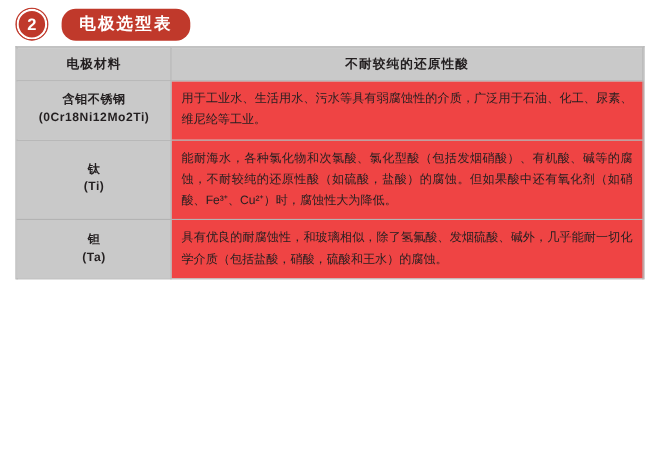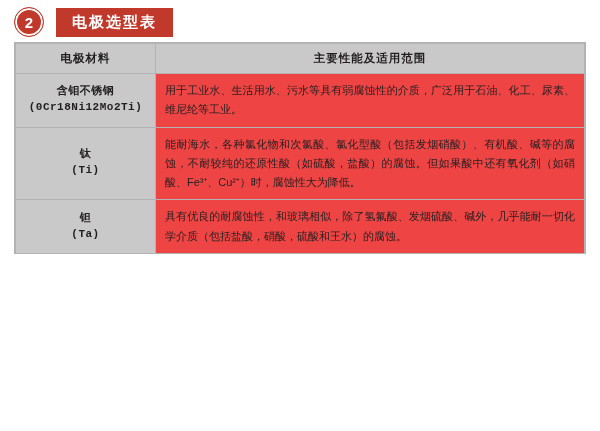--- a/index.html
+++ b/index.html
@@ -46,20 +46,21 @@
   }
   .title-bar {
     margin-left: 12px;
     background: #c0392b;
     color: #ffffff;
     font-size: 15px;
     font-weight: bold;
     letter-spacing: 2px;
     padding: 5px 16px 6px 16px;
     line-height: 1.2;
+    border-radius: 13px;
   }
   
   .table-wrap {
     margin: 0 14px;
     border: 1px solid #b3b3b3;
     border-bottom: none;
     box-sizing: border-box;
   }
   table {
     border-collapse: collapse;
@@ -96,21 +97,20 @@
   td.desc {
     background: #ef4444;
     font-size: 11px;
     line-height: 1.75;
     padding: 7px 9px 7px 9px;
     text-align: justify;
     color: #231f20;
   }
   .mat-line {
     display: block;
-    font-family: Liberation Mono, monospace;
   }
 </style>
 </head>
 <body>
 
 <div class="page">
 
   <div class="header">
     <div class="badge">2</div>
     <div class="title-bar">电极选型表</div>
@@ -118,21 +118,21 @@
 
   <div class="table-wrap">
     <table>
       <colgroup>
         <col class="col-mat">
         <col>
       </colgroup>
       <thead>
         <tr>
           <th>电极材料</th>
-          <th>主要性能及适用范围</th>
+          <th>不耐较纯的还原性酸</th>
         </tr>
       </thead>
       <tbody id="tbody">
           <tr>
             <td class="mat">
               <span class="mat-line">含钼不锈钢</span>
               <span class="mat-line">(0Cr18Ni12Mo2Ti)</span>
             </td>
             <td class="desc">用于工业水、生活用水、污水等具有弱腐蚀性的介质，广泛用于石油、化工、尿素、维尼纶等工业。</td>
           </tr>

